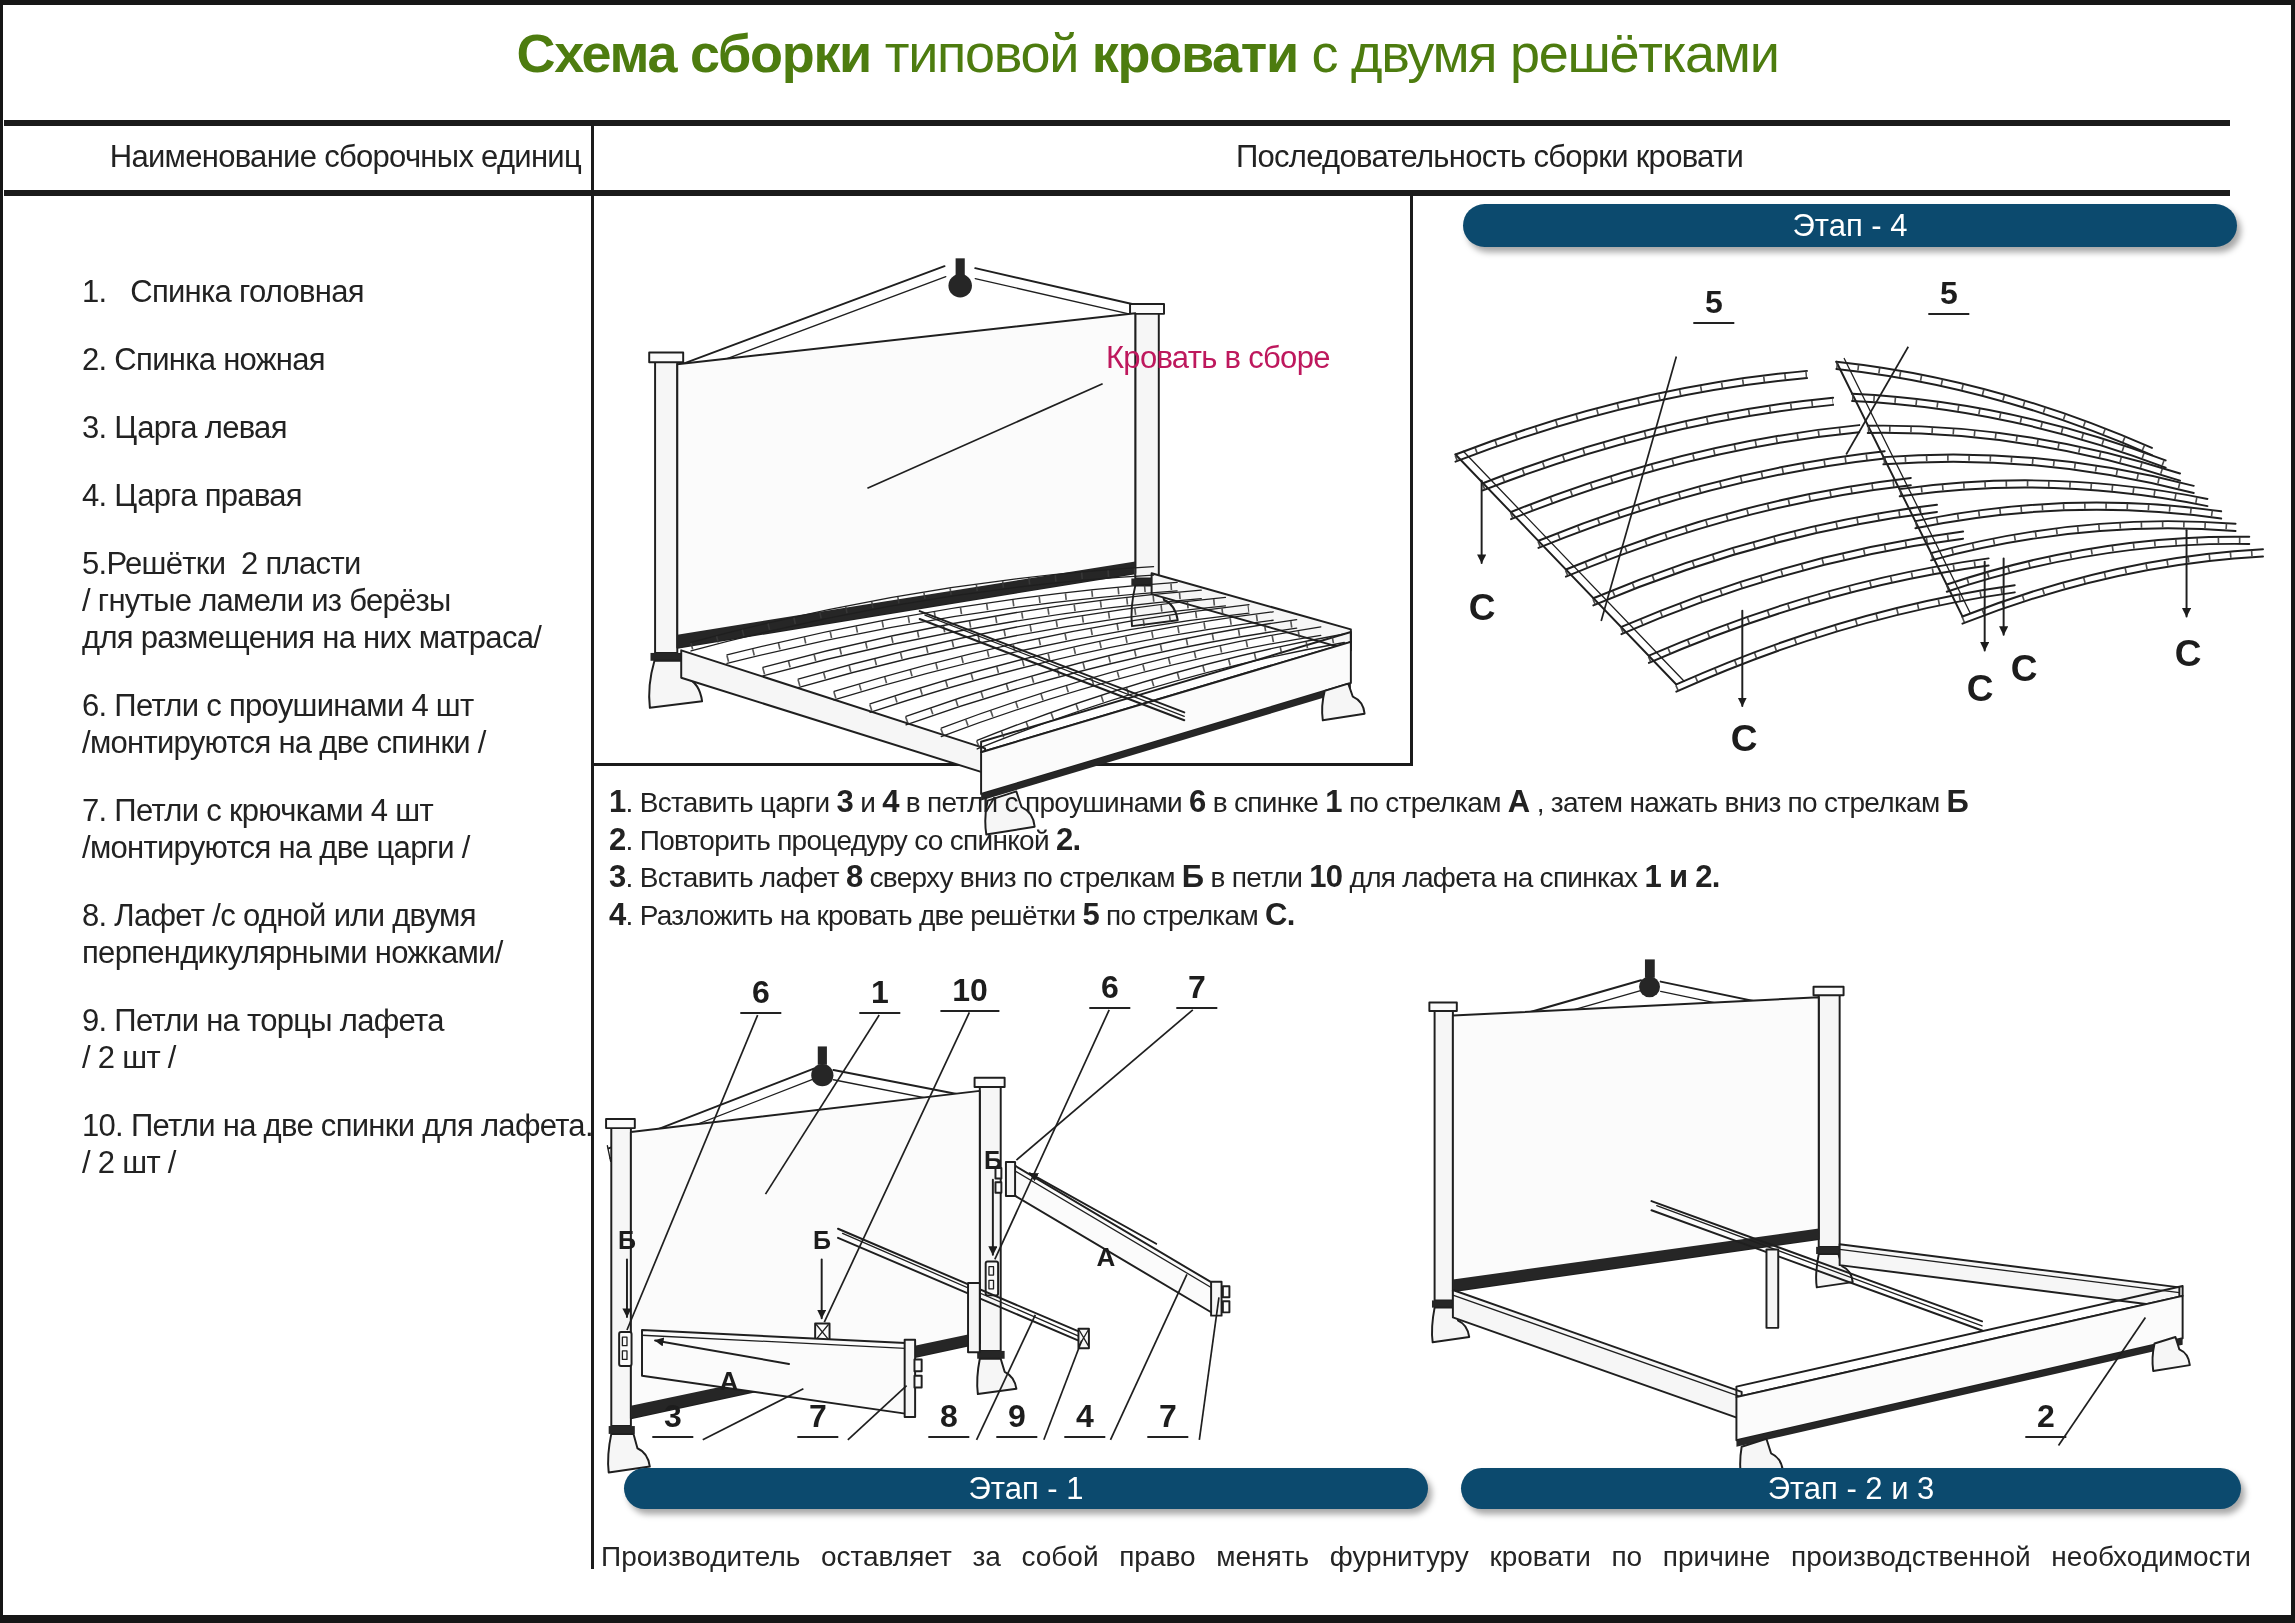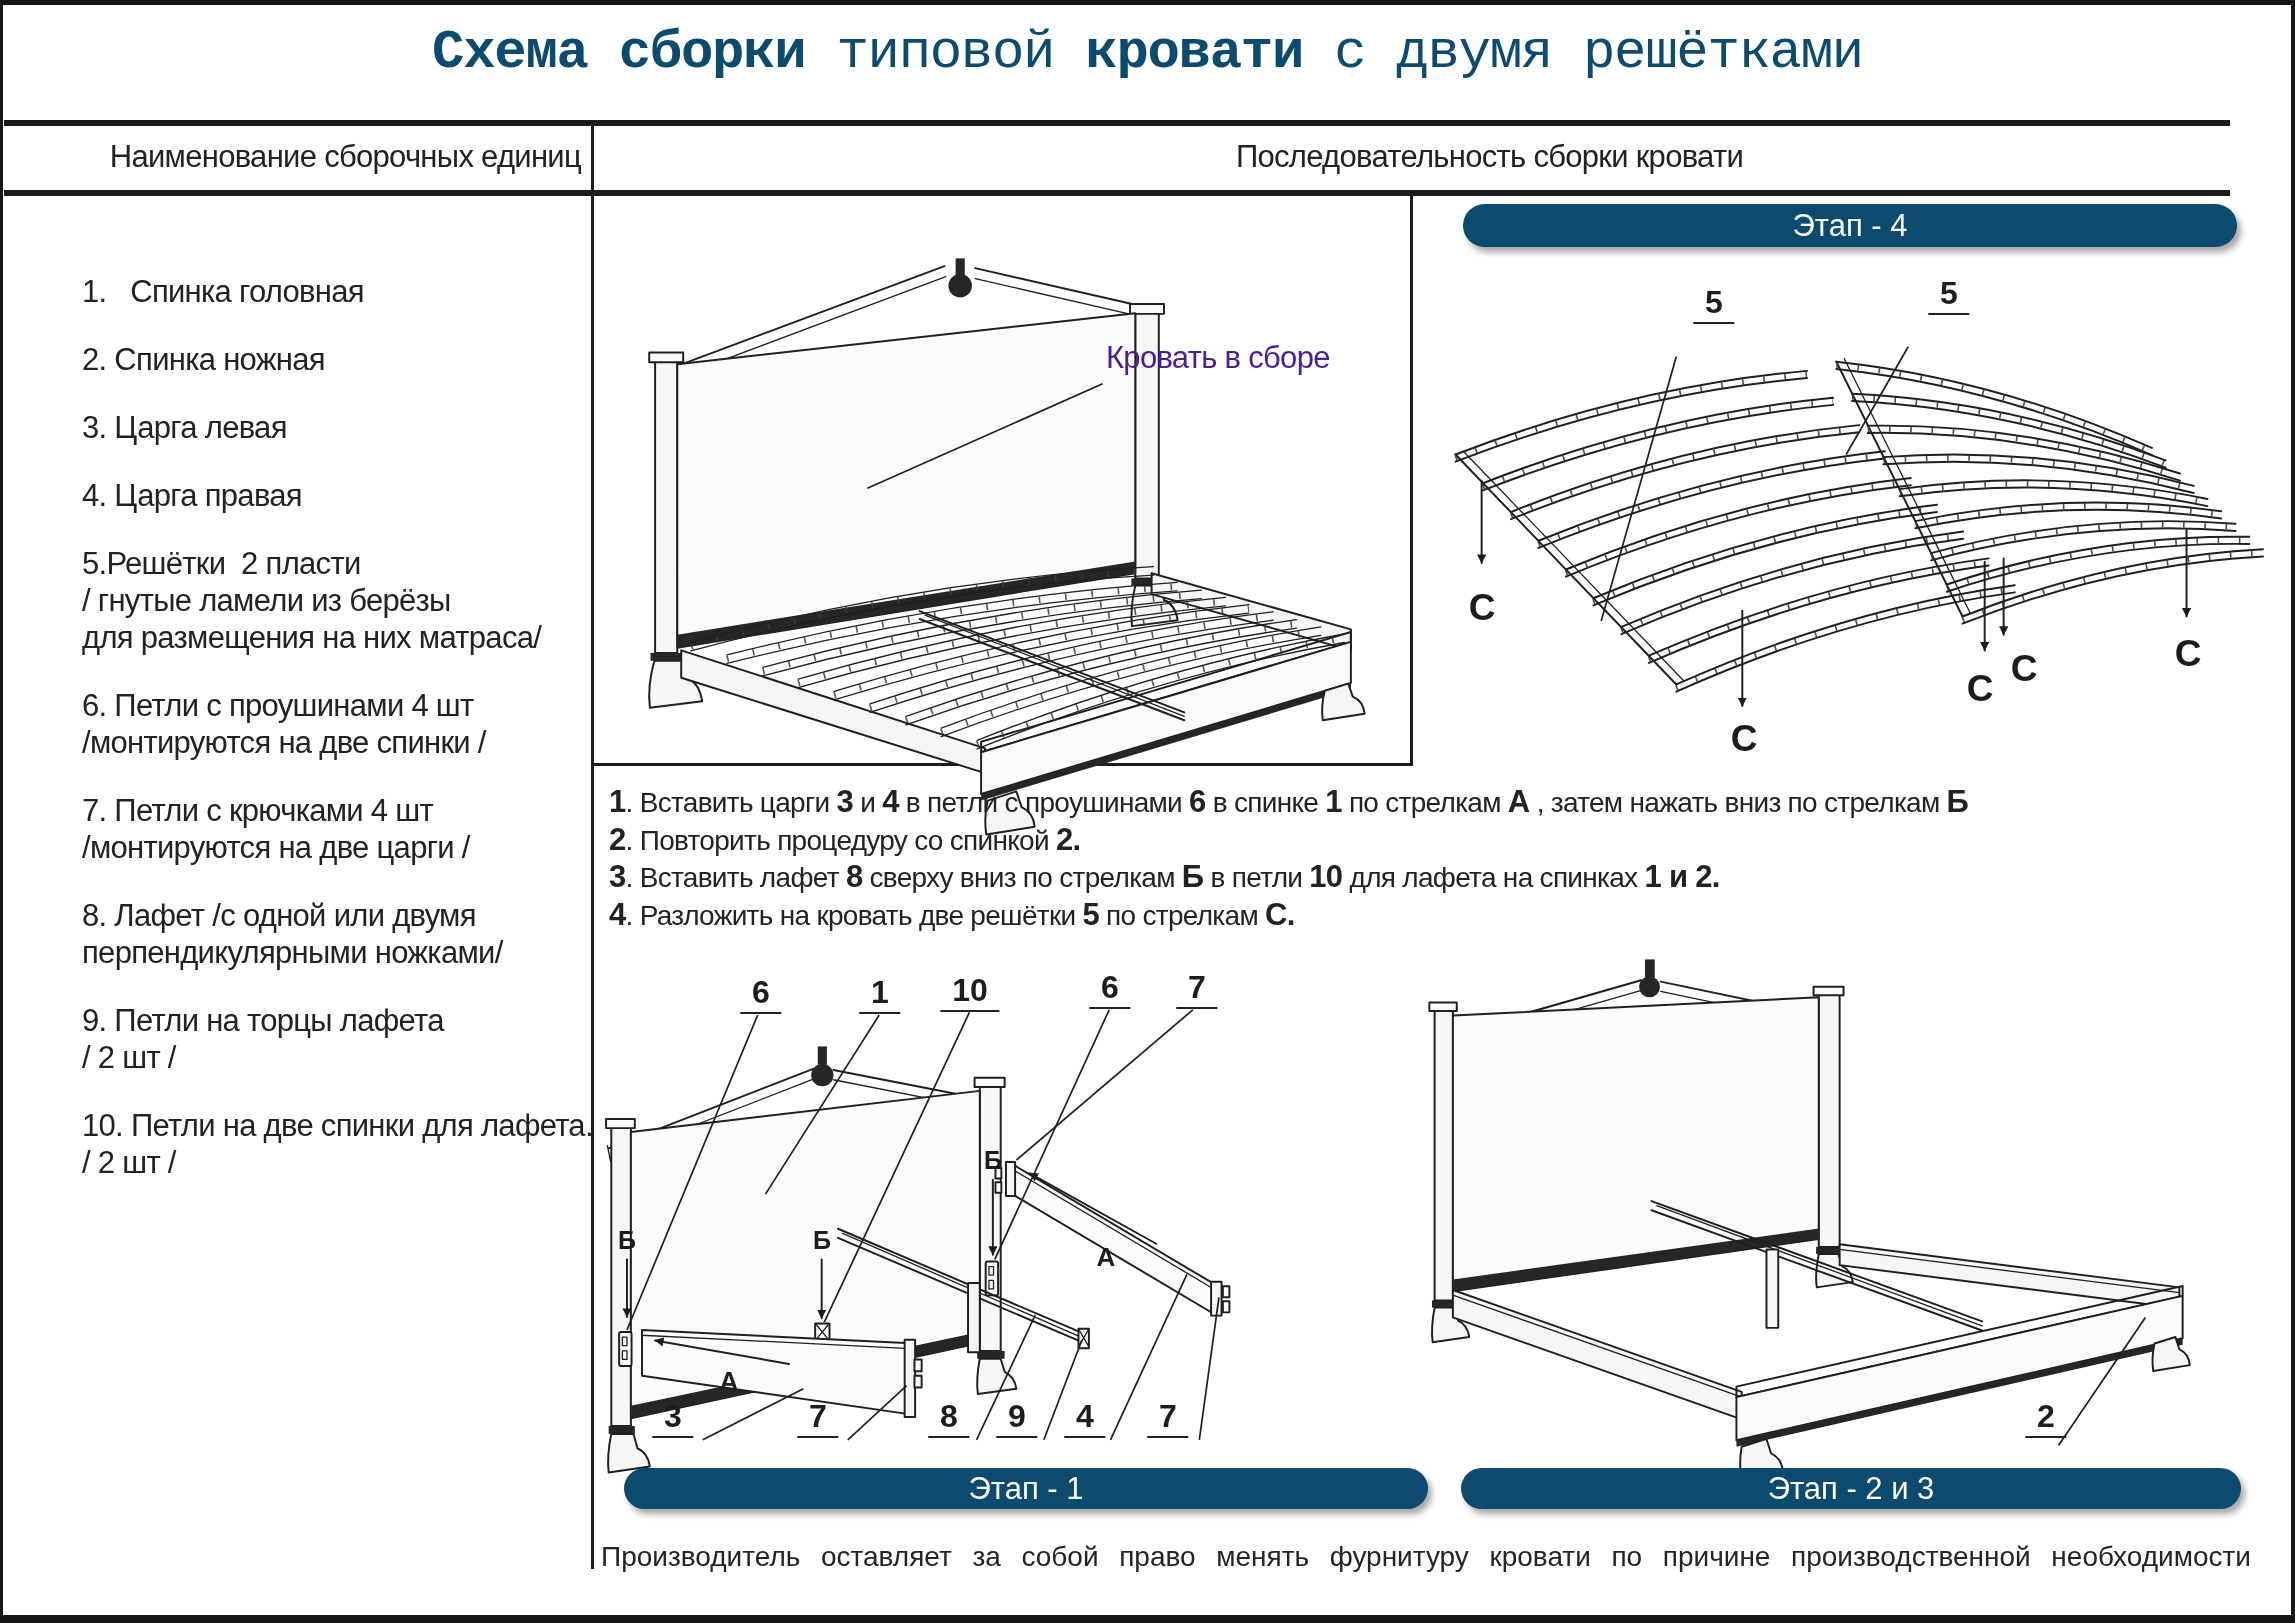--- a/index.html
+++ b/index.html
@@ -3,28 +3,28 @@
 <meta charset="utf-8">
 <style>
   html,body{margin:0;padding:0;background:#e8e8e8;}
   .page{position:relative;width:2295px;height:1624px;background:#ffffff;
         font-family:"Liberation Sans","DejaVu Sans",sans-serif;color:#1d1d1d;overflow:hidden;}
   .pborder{position:absolute;inset:0;border-top:5.9px solid #161616;border-left:3.9px solid #161616;
            border-right:4.6px solid #161616;border-bottom:9.2px solid #161616;pointer-events:none;}
   .hr{position:absolute;background:#1b1b1b;height:5.9px;}
   .vr{position:absolute;background:#1b1b1b;width:3.3px;}
   .title{position:absolute;top:22px;left:0;width:100%;text-align:center;font-size:54px;
-         letter-spacing:-1.3px;color:#0c4a6e;font-family:Liberation Mono, monospace;}
+         letter-spacing:-1.3px;color:#4d7c0f;}
   .title .bseg{font-weight:700;}
   .hdr{position:absolute;display:flex;align-items:center;justify-content:center;
        font-size:31px;letter-spacing:-0.7px;color:#222;text-align:center;margin-left:48px;}
   .parts{position:absolute;left:60px;top:273px;width:536px;font-size:31px;line-height:37px;
          letter-spacing:-0.7px;color:#222;}
   .parts .pitem{white-space:pre-wrap;margin-bottom:31px;margin-left:22px;}
-  .caption{position:absolute;font-size:31px;letter-spacing:-0.7px;color:#4c1d95;}
+  .caption{position:absolute;font-size:31px;letter-spacing:-0.7px;color:#be185d;}
   .badge{position:absolute;background:#0c4a6e;border-radius:23.5px;display:flex;align-items:center;
          justify-content:center;color:#fff;font-size:31px;font-weight:400;letter-spacing:0;
          box-shadow:3.9px 5.2px 5.9px rgba(0,0,0,0.35);}
   .instr{position:absolute;left:609px;top:786px;width:1680px;font-size:28px;letter-spacing:-0.7px;
          color:#222;}
   .instr .iline{margin-bottom:4.6px;line-height:32px;}
   .instr .bseg{font-weight:700;font-size:31px;}
   .num{position:absolute;transform:translateX(-50%);font-size:32px;font-weight:700;color:#1d1d1d;
        border-bottom:2.6px solid #222;padding:0 11.8px 2.6px 11.8px;line-height:34px;}
   .ltr{position:absolute;transform:translateX(-50%);font-weight:700;color:#1d1d1d;}

